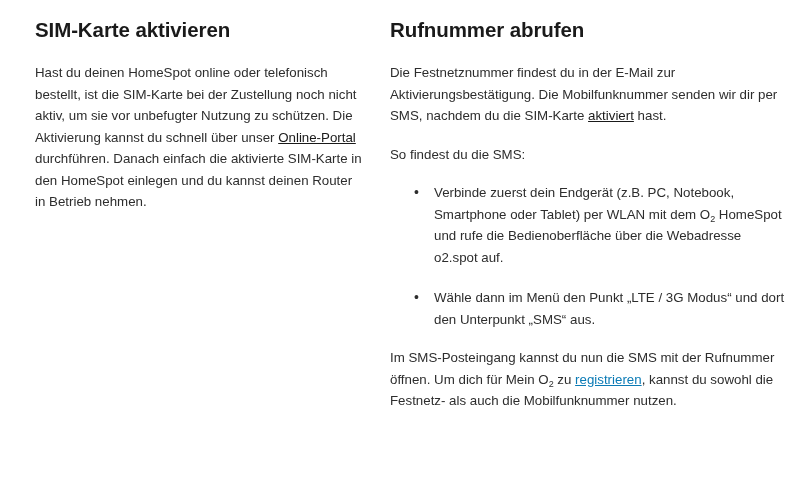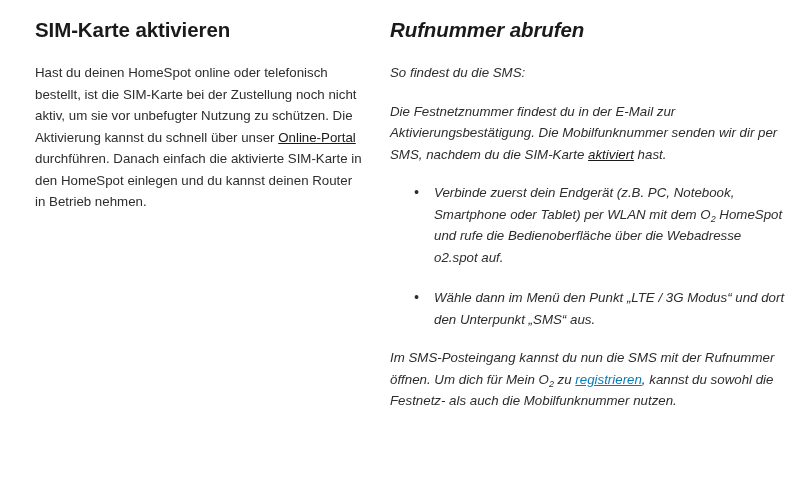--- a/index.html
+++ b/index.html
@@ -26,21 +26,20 @@
   .column {
     box-sizing: border-box;
   }
   .col-left {
     width: 390px;
     padding: 0 28px 0 35px;
   }
   .col-right {
     width: 415px;
     padding: 0 18px 16px 0;
-    font-style: italic;
   }
   h2.section-title {
     font-size: 20.5px;
     font-weight: bold;
     color: #1a1a1a;
     margin: 0 0 20px 0;
     letter-spacing: -0.1px;
   }
   p.para {
     font-size: 13.3px;
@@ -104,25 +103,25 @@
     <p class="para">
       <span>Hast du deinen HomeSpot online oder telefonisch bestellt, ist die SIM-Karte bei der Zustellung noch nicht aktiv, um sie vor unbefugter Nutzung zu schützen. Die Aktivierung kannst du schnell über unser </span><a class="inline-link" href="#">Online-Portal</a><span> durchführen. Danach einfach die aktivierte SIM-Karte in den HomeSpot einlegen und du kannst deinen Router in Betrieb nehmen.</span>
     </p>
 
   </div>
 
   <div class="column col-right">
     <h2 class="section-title">Rufnummer abrufen</h2>
 
 
-    <p class="para">So findest du die SMS:</p>
-
     <p class="para">
       <span>Die Festnetznummer findest du in der E-Mail zur Aktivierungsbestätigung. Die Mobilfunknummer senden wir dir per SMS, nachdem du die SIM-Karte </span><a class="inline-link" href="#">aktiviert</a><span> hast.</span>
     </p>
+
+    <p class="para">So findest du die SMS:</p>
 
     <ul class="bullets">
       <li>
         <span>Verbinde zuerst dein Endgerät (z.B. PC, Notebook, Smartphone oder Tablet) per WLAN mit dem O</span><sub class="o2sub">2</sub><span> HomeSpot und rufe die Bedienoberfläche über die Webadresse o2.spot auf.</span>
       </li>
       <li>
         <span>Wähle dann im Menü den Punkt „LTE / 3G Modus“ und dort den Unterpunkt „SMS“ aus.</span>
       </li>
     </ul>
 

